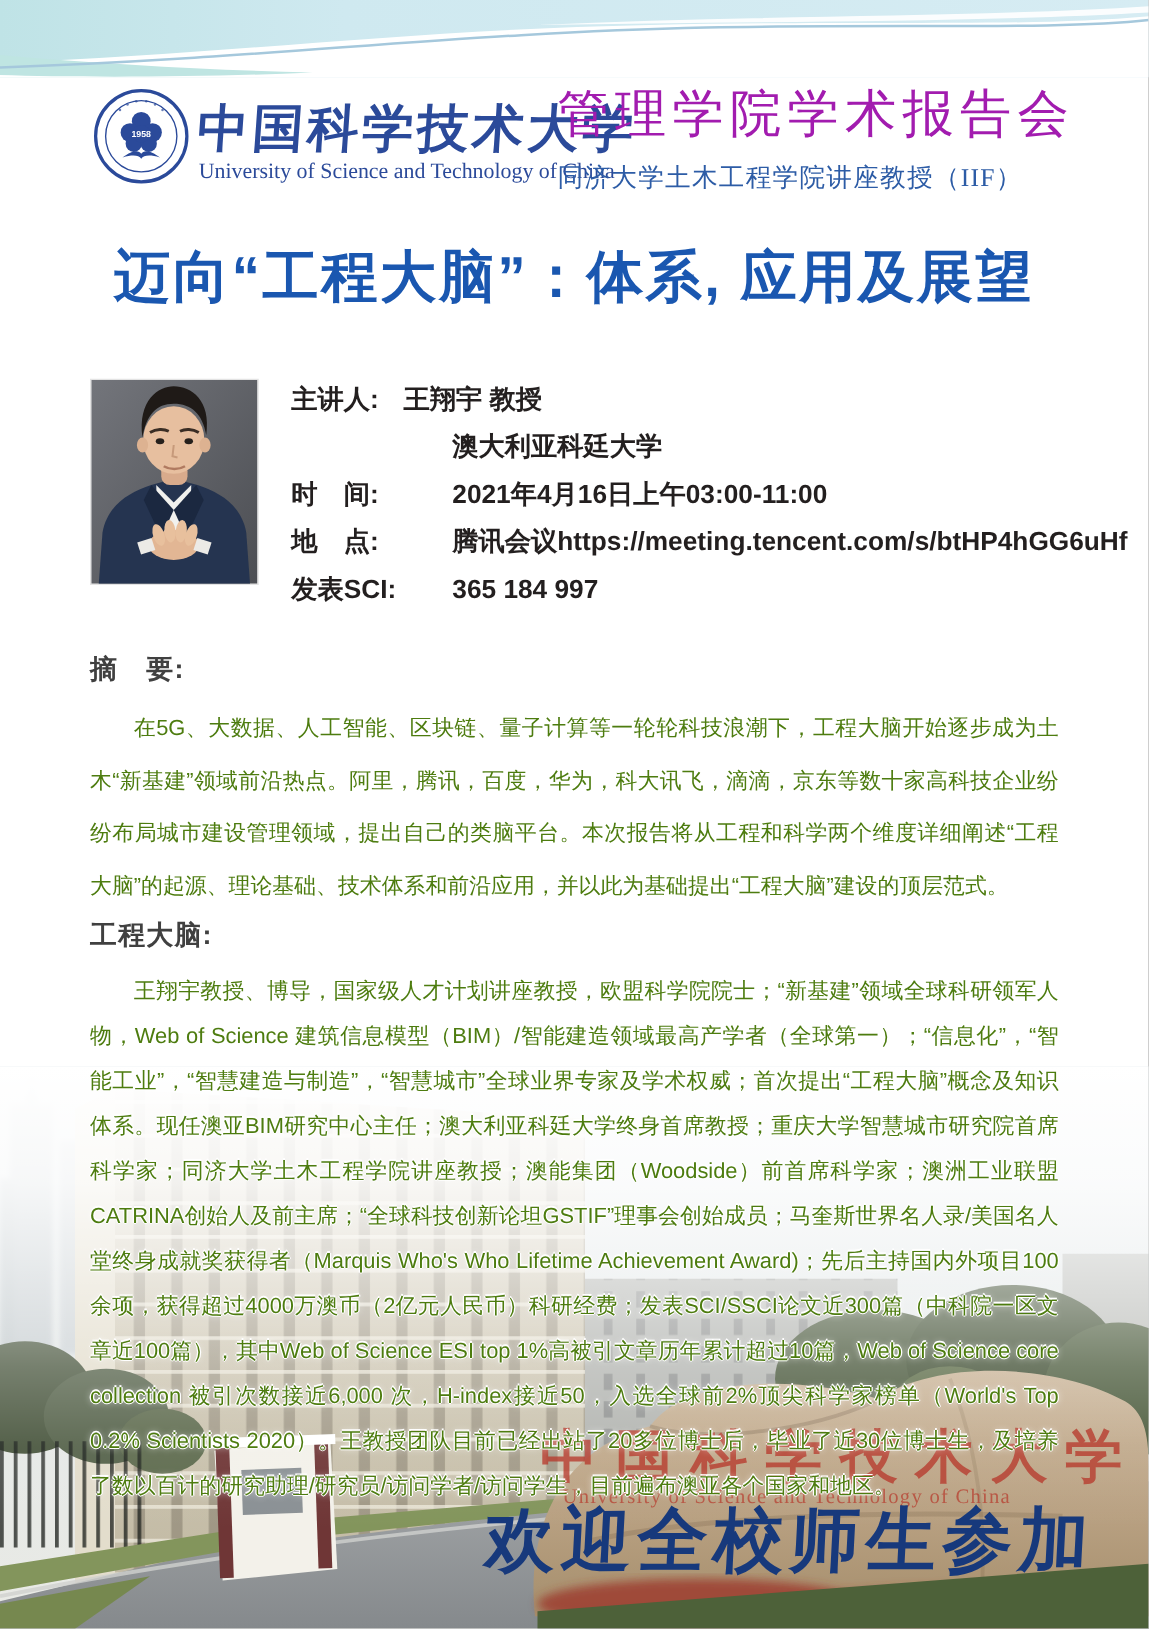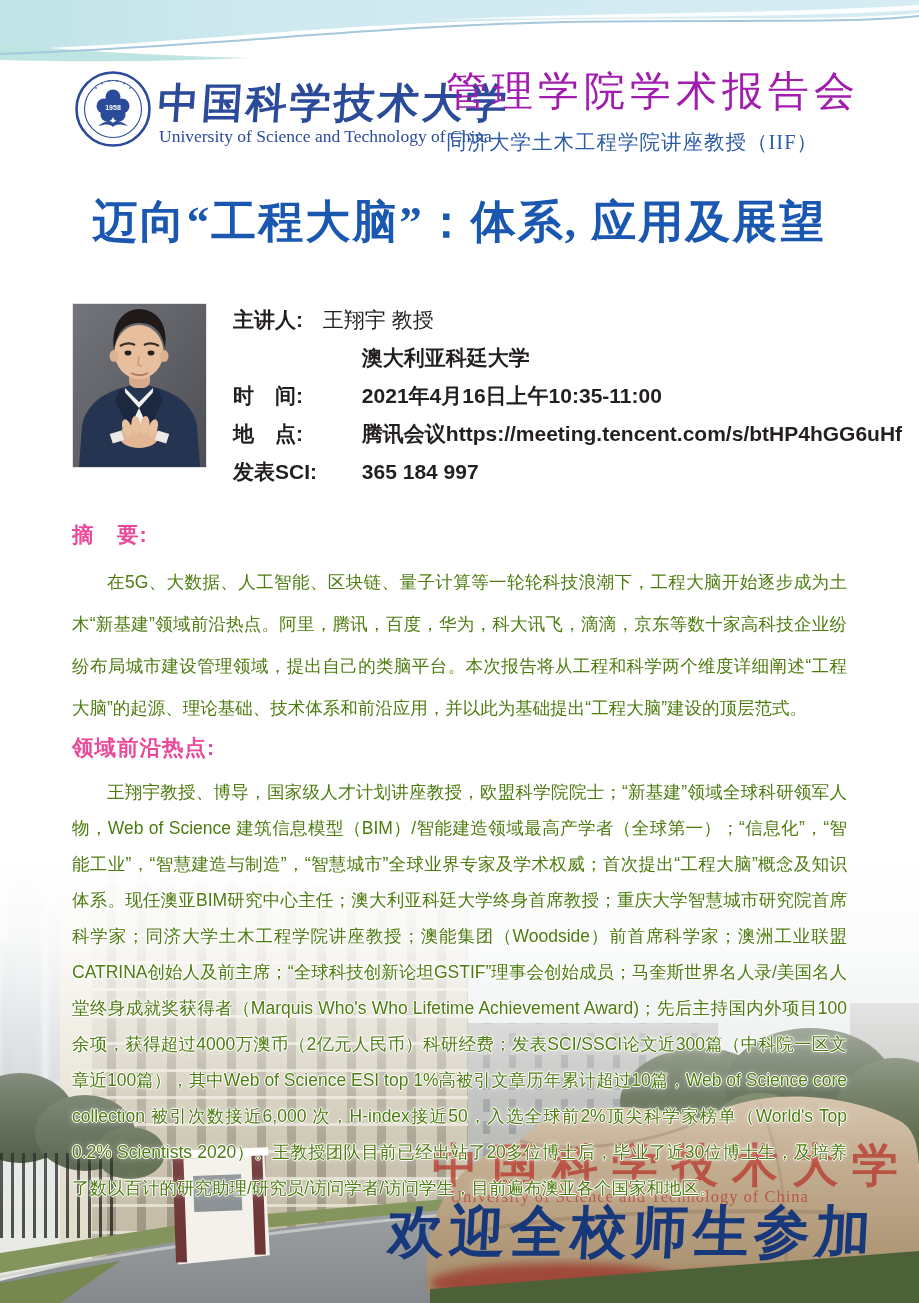--- a/index.html
+++ b/index.html
@@ -30,35 +30,35 @@
     font-size:41px;color:#a21caf;letter-spacing:5px;white-space:nowrap;
   }
   .event-sub{
     margin-top:9px;
     font-family:"Liberation Serif","DejaVu Serif",serif;
     font-size:20.5px;color:#2d5ca6;letter-spacing:1px;white-space:nowrap;
   }
   
   .title{
     position:absolute;top:192px;left:0;width:919px;margin:0;z-index:3;
-    text-align:center;font-family:Liberation Serif, serif;
+    text-align:center;font-family:Liberation Sans, sans-serif;
     font-weight:bold;font-size:45px;color:#1a57b0;letter-spacing:2px;white-space:nowrap;
   }
   
   .speaker{position:absolute;top:300px;left:72px;width:775px;height:180px;z-index:3;}
   .photo{position:absolute;left:0;top:3px;width:133px;height:163px;border:1px solid #e3e3e3;}
   .info{position:absolute;left:161px;top:1px;font-size:21px;color:#231f1f;}
   .info .row{height:38px;line-height:38px;white-space:nowrap;}
   .info .lab{display:inline-block;width:84px;font-weight:bold;}
   .info .val{font-weight:bold;margin-left:39px;}
-  .info .val-strong{font-weight:normal;}
+  .info .val-strong{font-weight:bold;}
   
   .sect{position:absolute;left:72px;width:775px;z-index:3;}
   .sect h2{
-    margin:0;font-size:21.5px;font-weight:bold;color:#ec4899;letter-spacing:1px;
+    margin:0;font-size:21.5px;font-weight:bold;color:#404040;letter-spacing:1px;
   }
   .sect p{
     margin:12px 0 0 0;font-size:17.5px;color:#4d7c0f;text-align:justify;
     text-indent:2em;
     text-shadow:0 1px 0 #fff,0 -1px 0 #fff,1px 0 0 #fff,-1px 0 0 #fff,0 0 6px rgba(255,255,255,.95);
   }
   .abstract{top:520px;}
   .abstract p{line-height:42px;}
   .bio{top:733px;}
   .bio p{line-height:36px;}
@@ -295,36 +295,36 @@
       <div class="row">
         <span class="lab">主讲人:</span>
         <span class="val-strong">王翔宇  教授</span>
       </div>
       <div class="row">
         <span class="lab"></span>
         <span class="val">澳大利亚科廷大学</span>
       </div>
       <div class="row">
         <span class="lab">时　间:</span>
-        <span class="val">2021年4月16日上午10:35-11:00</span>
+        <span class="val">2021年4月16日上午03:00-11:00</span>
       </div>
       <div class="row">
         <span class="lab">地　点:</span>
         <span class="val">腾讯会议https://meeting.tencent.com/s/btHP4hGG6uHf</span>
       </div>
       <div class="row">
         <span class="lab">发表SCI:</span>
         <span class="val">365 184 997</span>
       </div>
     </div>
   </section>
 
   <section class="sect abstract">
     <h2>摘　要:</h2>
     <p>在5G、大数据、人工智能、区块链、量子计算等一轮轮科技浪潮下，工程大脑开始逐步成为土木“新基建”领域前沿热点。阿里，腾讯，百度，华为，科大讯飞，滴滴，京东等数十家高科技企业纷纷布局城市建设管理领域，提出自己的类脑平台。本次报告将从工程和科学两个维度详细阐述“工程大脑”的起源、理论基础、技术体系和前沿应用，并以此为基础提出“工程大脑”建设的顶层范式。</p>
   </section>
 
   <section class="sect bio">
-    <h2>领域前沿热点:</h2>
+    <h2>工程大脑:</h2>
     <p>王翔宇教授、博导，国家级人才计划讲座教授，欧盟科学院院士；“新基建”领域全球科研领军人物，Web of Science 建筑信息模型（BIM）/智能建造领域最高产学者（全球第一）；“信息化”，“智能工业”，“智慧建造与制造”，“智慧城市”全球业界专家及学术权威；首次提出“工程大脑”概念及知识体系。现任澳亚BIM研究中心主任；澳大利亚科廷大学终身首席教授；重庆大学智慧城市研究院首席科学家；同济大学土木工程学院讲座教授；澳能集团（Woodside）前首席科学家；澳洲工业联盟CATRINA创始人及前主席；“全球科技创新论坦GSTIF”理事会创始成员；马奎斯世界名人录/美国名人堂终身成就奖获得者（Marquis Who's Who Lifetime Achievement Award)；先后主持国内外项目100余项，获得超过4000万澳币（2亿元人民币）科研经费；发表SCI/SSCI论文近300篇（中科院一区文章近100篇），其中Web of Science ESI top 1%高被引文章历年累计超过10篇，Web of Science core collection 被引次数接近6,000 次，H-index接近50，入选全球前2%顶尖科学家榜单（World's Top 0.2% Scientists 2020）。王教授团队目前已经出站了20多位博士后，毕业了近30位博士生，及培养了数以百计的研究助理/研究员/访问学者/访问学生，目前遍布澳亚各个国家和地区。</p>
   </section>
 
 </div>
 
 </body></html>

